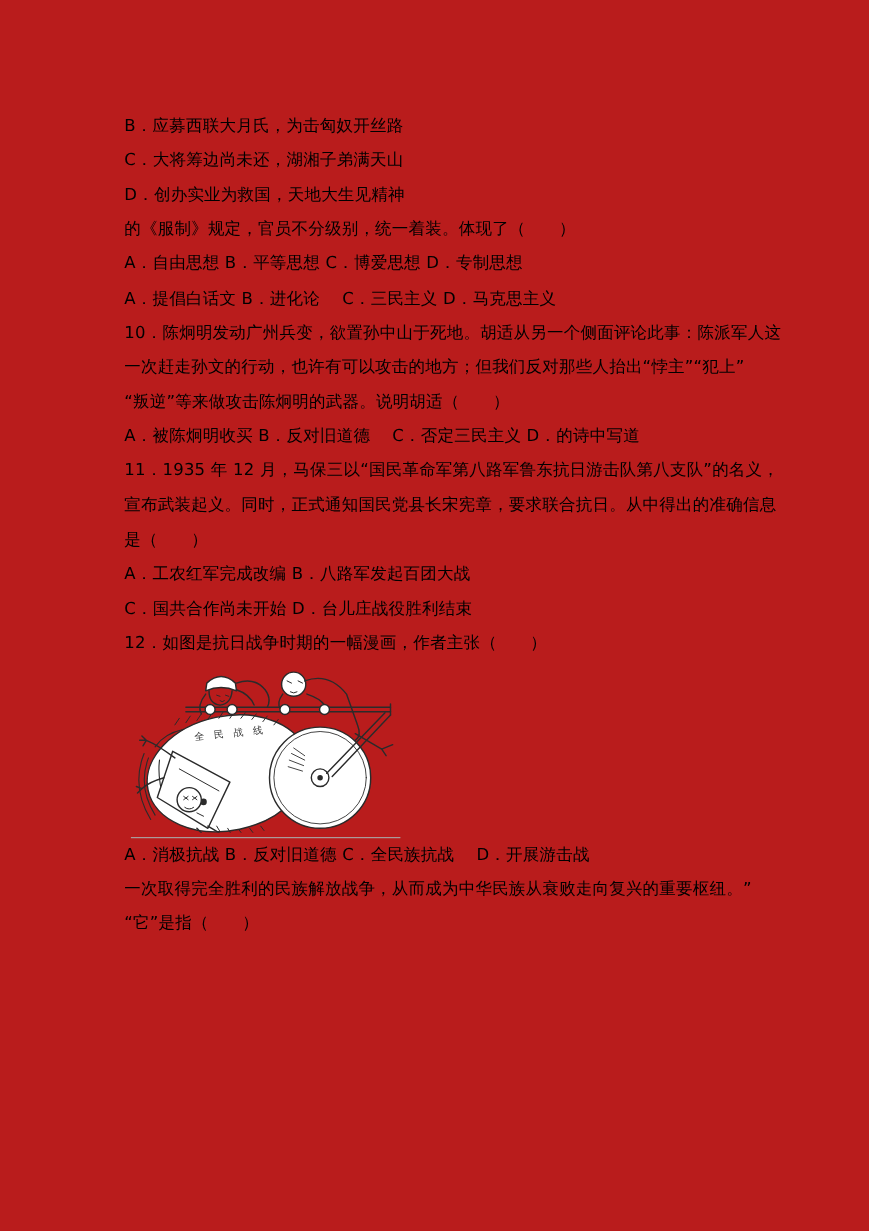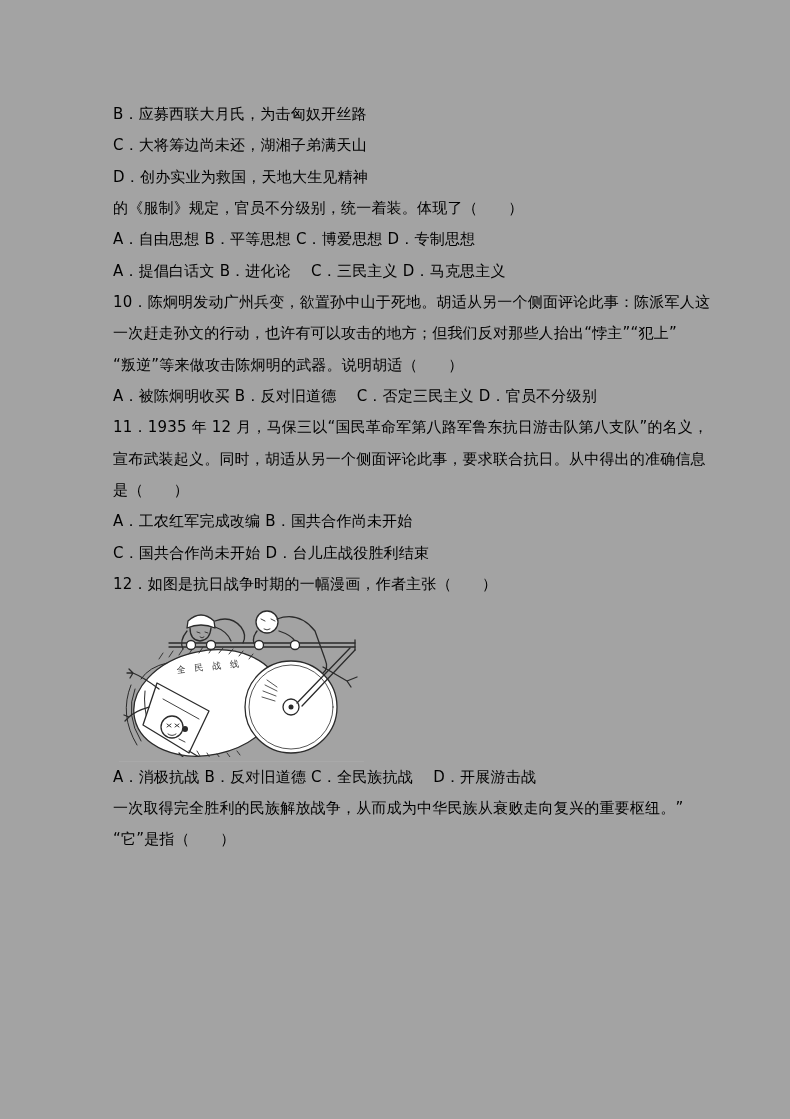--- a/index.html
+++ b/index.html
@@ -4,21 +4,21 @@
 <style>
   html, body {
     margin: 0;
     padding: 0;
     background: #ffffff;
   }
   .page {
     position: relative;
     width: 790px;
     height: 1119px;
-    background: #a3a3a3;
+    background: #b91c1c;
     overflow: hidden;
     font-family: "DejaVu Sans", "Liberation Sans", sans-serif;
     color: #000000;
   }
   .doc {
     position: absolute;
     left: 113px;
     top: 99px;
     width: 570px;
     font-size: 15px;
@@ -45,25 +45,25 @@
   <div class="doc">
     <div class="line">B．应募西联大月氏，为击匈奴开丝路</div>
     <div class="line">C．大将筹边尚未还，湖湘子弟满天山</div>
     <div class="line">D．创办实业为救国，天地大生见精神</div>
     <div class="line">的《服制》规定，官员不分级别，统一着装。体现了（　　）</div>
     <div class="line">A．自由思想 B．平等思想 C．博爱思想 D．专制思想</div>
     <div class="line">A．提倡白话文 B．进化论　 C．三民主义 D．马克思主义</div>
     <div class="line">10．陈炯明发动广州兵变，欲置孙中山于死地。胡适从另一个侧面评论此事：陈派军人这</div>
     <div class="line">一次赶走孙文的行动，也许有可以攻击的地方；但我们反对那些人抬出“悖主”“犯上”</div>
     <div class="line">“叛逆”等来做攻击陈炯明的武器。说明胡适（　　）</div>
-    <div class="line">A．被陈炯明收买 B．反对旧道德　 C．否定三民主义 D．官员不分级别</div>
+    <div class="line">A．被陈炯明收买 B．反对旧道德　 C．否定三民主义 D．的诗中写道</div>
     <div class="line">11．1935 年 12 月，马保三以“国民革命军第八路军鲁东抗日游击队第八支队”的名义，</div>
-    <div class="line">宣布武装起义。同时，胡适从另一个侧面评论此事，要求联合抗日。从中得出的准确信息</div>
+    <div class="line">宣布武装起义。同时，正式通知国民党县长宋宪章，要求联合抗日。从中得出的准确信息</div>
     <div class="line">是（　　）</div>
-    <div class="line">A．工农红军完成改编 B．国共合作尚未开始</div>
+    <div class="line">A．工农红军完成改编 B．八路军发起百团大战</div>
     <div class="line">C．国共合作尚未开始 D．台儿庄战役胜利结束</div>
     <div class="line">12．如图是抗日战争时期的一幅漫画，作者主张（　　）</div>
 
     <div class="cartoon">
       <svg width="243" height="150" viewBox="0 0 243 150" fill="none" stroke="#2b2b2b" stroke-width="1.3" stroke-linecap="round" stroke-linejoin="round">
 
         <g>
           <ellipse cx="88" cy="96" rx="74" ry="52" transform="rotate(-12 88 96)" fill="#ffffff"></ellipse>
           <path d="M22 72 Q30 60 48 56" stroke-width="1"></path>
           <path d="M30 120 Q24 100 26 84" stroke-width="1"></path>

